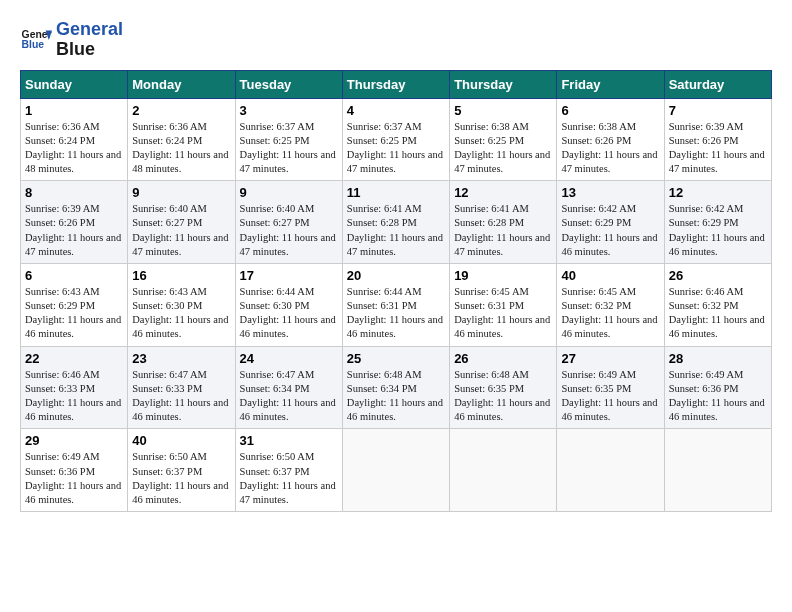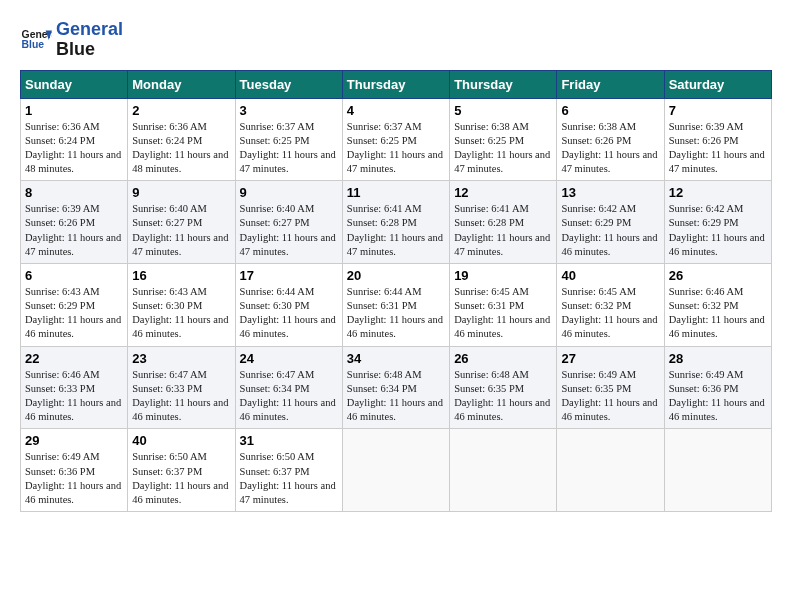--- a/index.html
+++ b/index.html
@@ -214,21 +214,21 @@
         </td>
         <td>
           <span class="day-num">23</span>
           <div class="day-info">Sunrise: 6:47 AM<br>Sunset: 6:33 PM<br>Daylight: 11 hours and 46 minutes.</div>
         </td>
         <td>
           <span class="day-num">24</span>
           <div class="day-info">Sunrise: 6:47 AM<br>Sunset: 6:34 PM<br>Daylight: 11 hours and 46 minutes.</div>
         </td>
         <td>
-          <span class="day-num">34</span>
+          <span class="day-num">25</span>
           <div class="day-info">Sunrise: 6:48 AM<br>Sunset: 6:34 PM<br>Daylight: 11 hours and 46 minutes.</div>
         </td>
         <td>
           <span class="day-num">26</span>
           <div class="day-info">Sunrise: 6:48 AM<br>Sunset: 6:35 PM<br>Daylight: 11 hours and 46 minutes.</div>
         </td>
         <td>
           <span class="day-num">27</span>
           <div class="day-info">Sunrise: 6:49 AM<br>Sunset: 6:35 PM<br>Daylight: 11 hours and 46 minutes.</div>
         </td>

